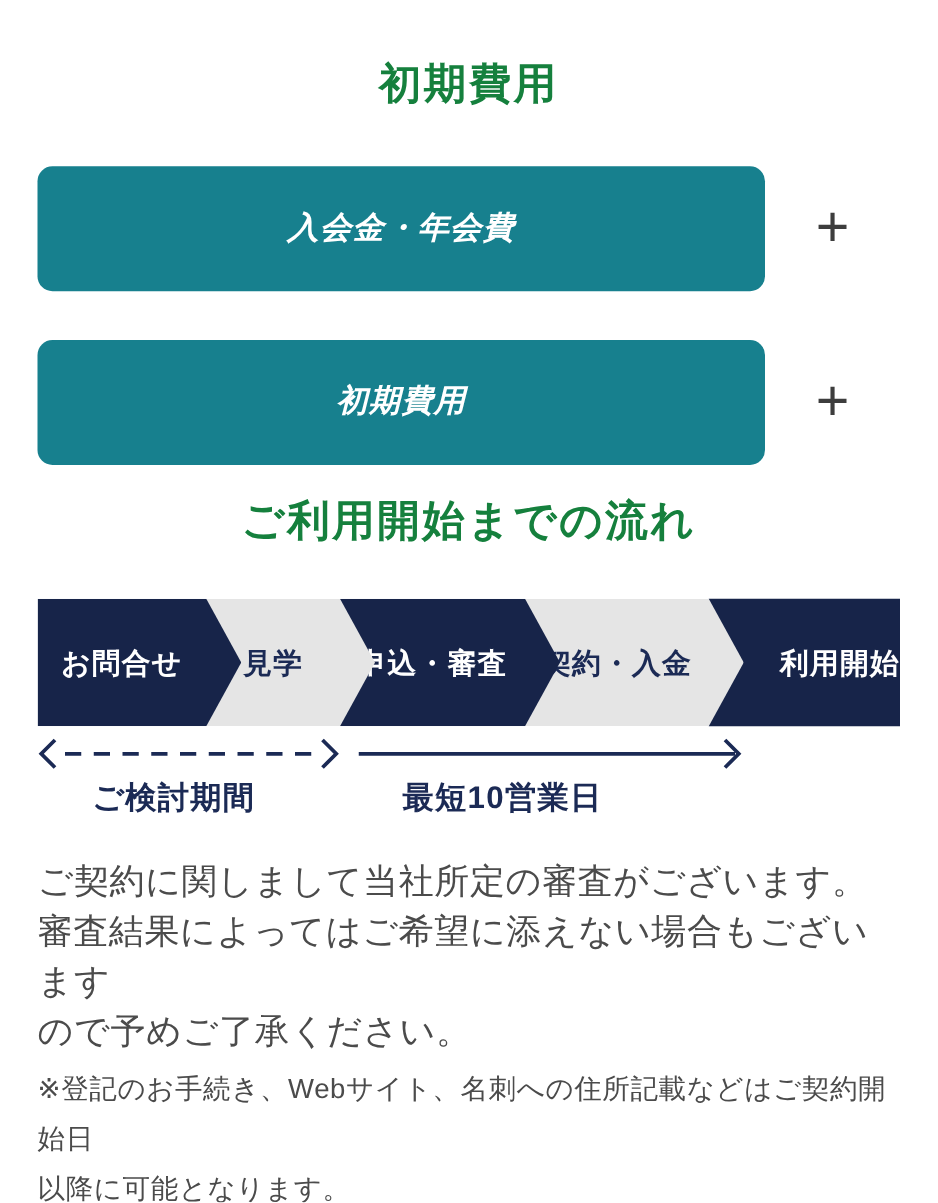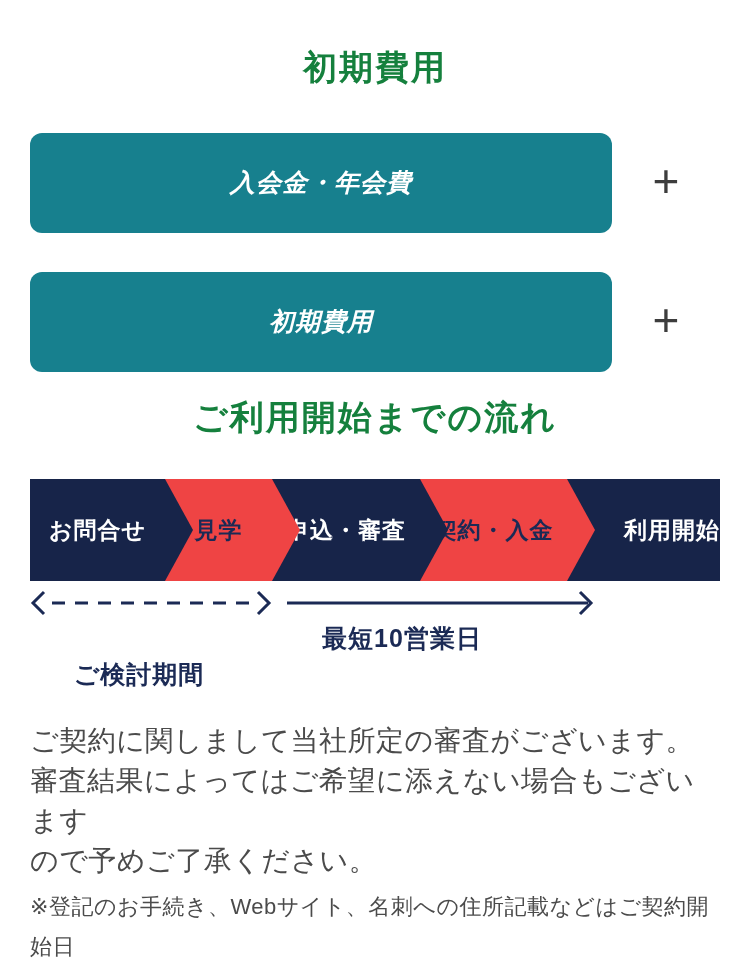--- a/index.html
+++ b/index.html
@@ -56,30 +56,30 @@
   .step {
     position: relative;
     height: 100%;
     display: flex; align-items: center; justify-content: center;
     font-size: 23px; font-weight: bold;
     letter-spacing: 1px;
     clip-path: polygon(0 0, calc(100% - 28px) 0, 100% 50%, calc(100% - 28px) 100%, 0 100%);
     padding-right: 28px;
   }
   .step.dark  { background: #172449; color: #ffffff; }
-  .step.light { background: #ef4444; color: #1b2a55; }
+  .step.light { background: #e5e5e5; color: #1b2a55; }
   .s1 { width: 163px; z-index: 5; }
   .s2 { width: 135px; margin-left: -28px; z-index: 4; }
   .s3 { width: 176px; margin-left: -28px; z-index: 3; }
   .s4 { width: 175px; margin-left: -28px; z-index: 2; }
   .s5 { width: 153px; margin-left: -28px; z-index: 1; clip-path: none; padding-right: 0; justify-content: flex-end; }
   
   .periods { display: flex; margin-top: 6px; }
   .period-col { display: flex; flex-direction: column; align-items: center; }
-  .period-col.p1 { width: 242px; gap: 36px; }
+  .period-col.p1 { width: 242px; }
   .period-col.p2 { width: 310px; margin-left: 13px; }
   .period-arrow { height: 32px; }
   .period-label {
     margin-top: 4px;
     font-size: 25px; font-weight: bold;
     color: #1b2a55;
     line-height: 30px;
     letter-spacing: 1px;
     position: relative;
   }

